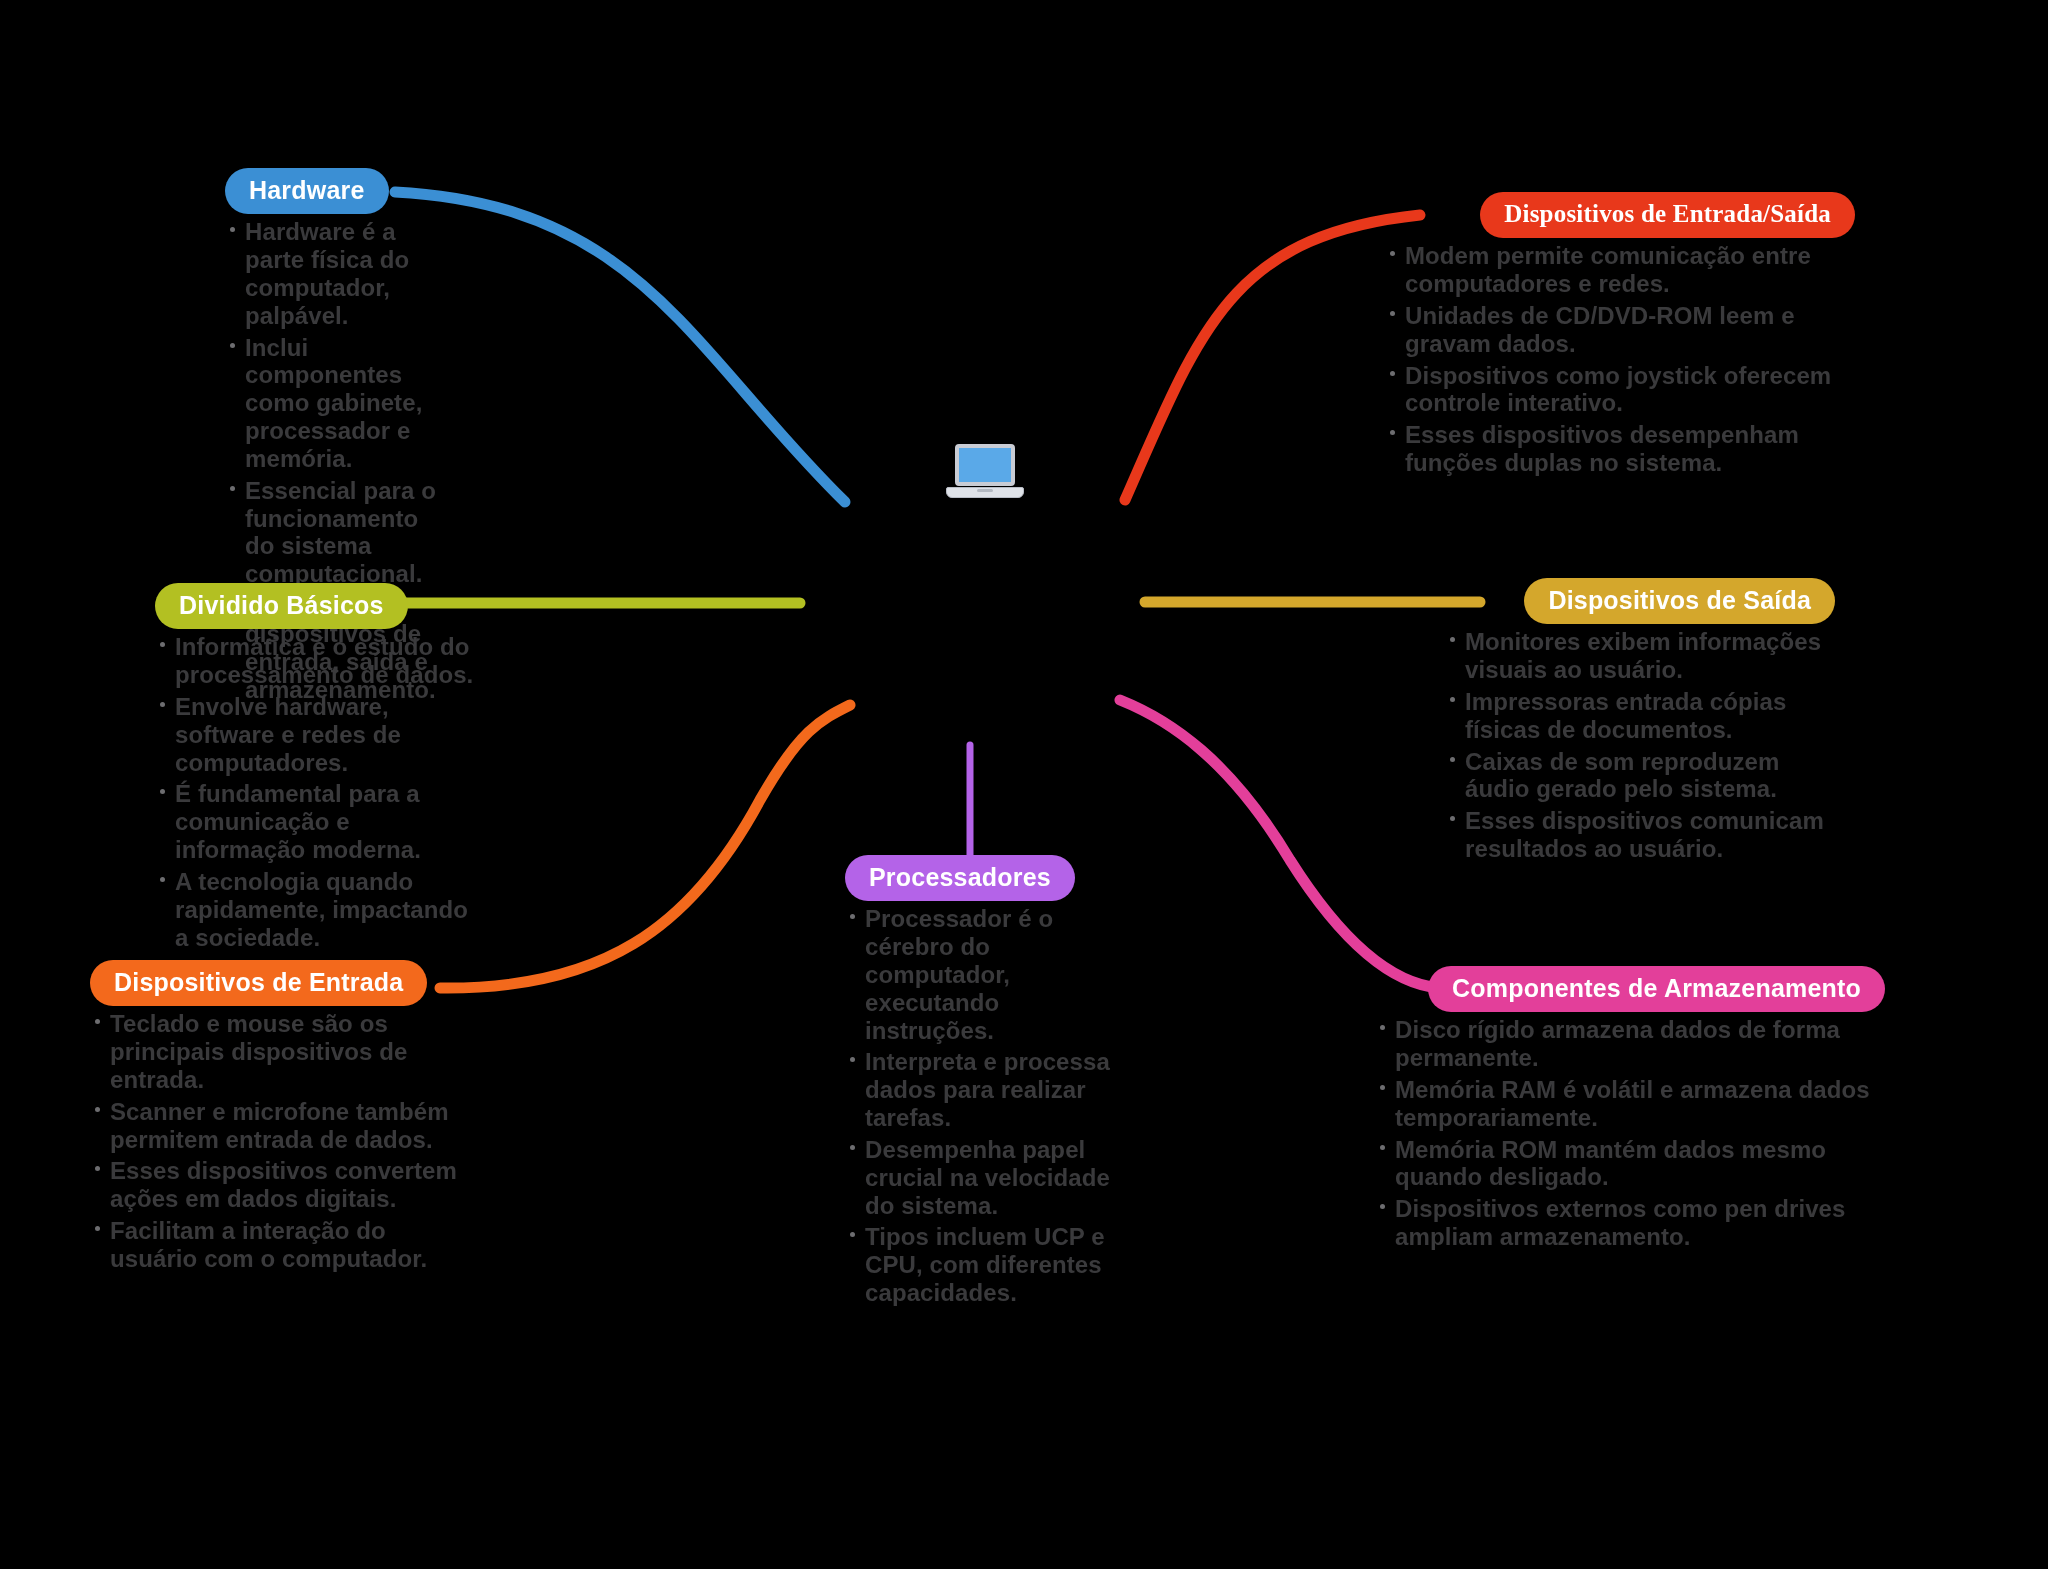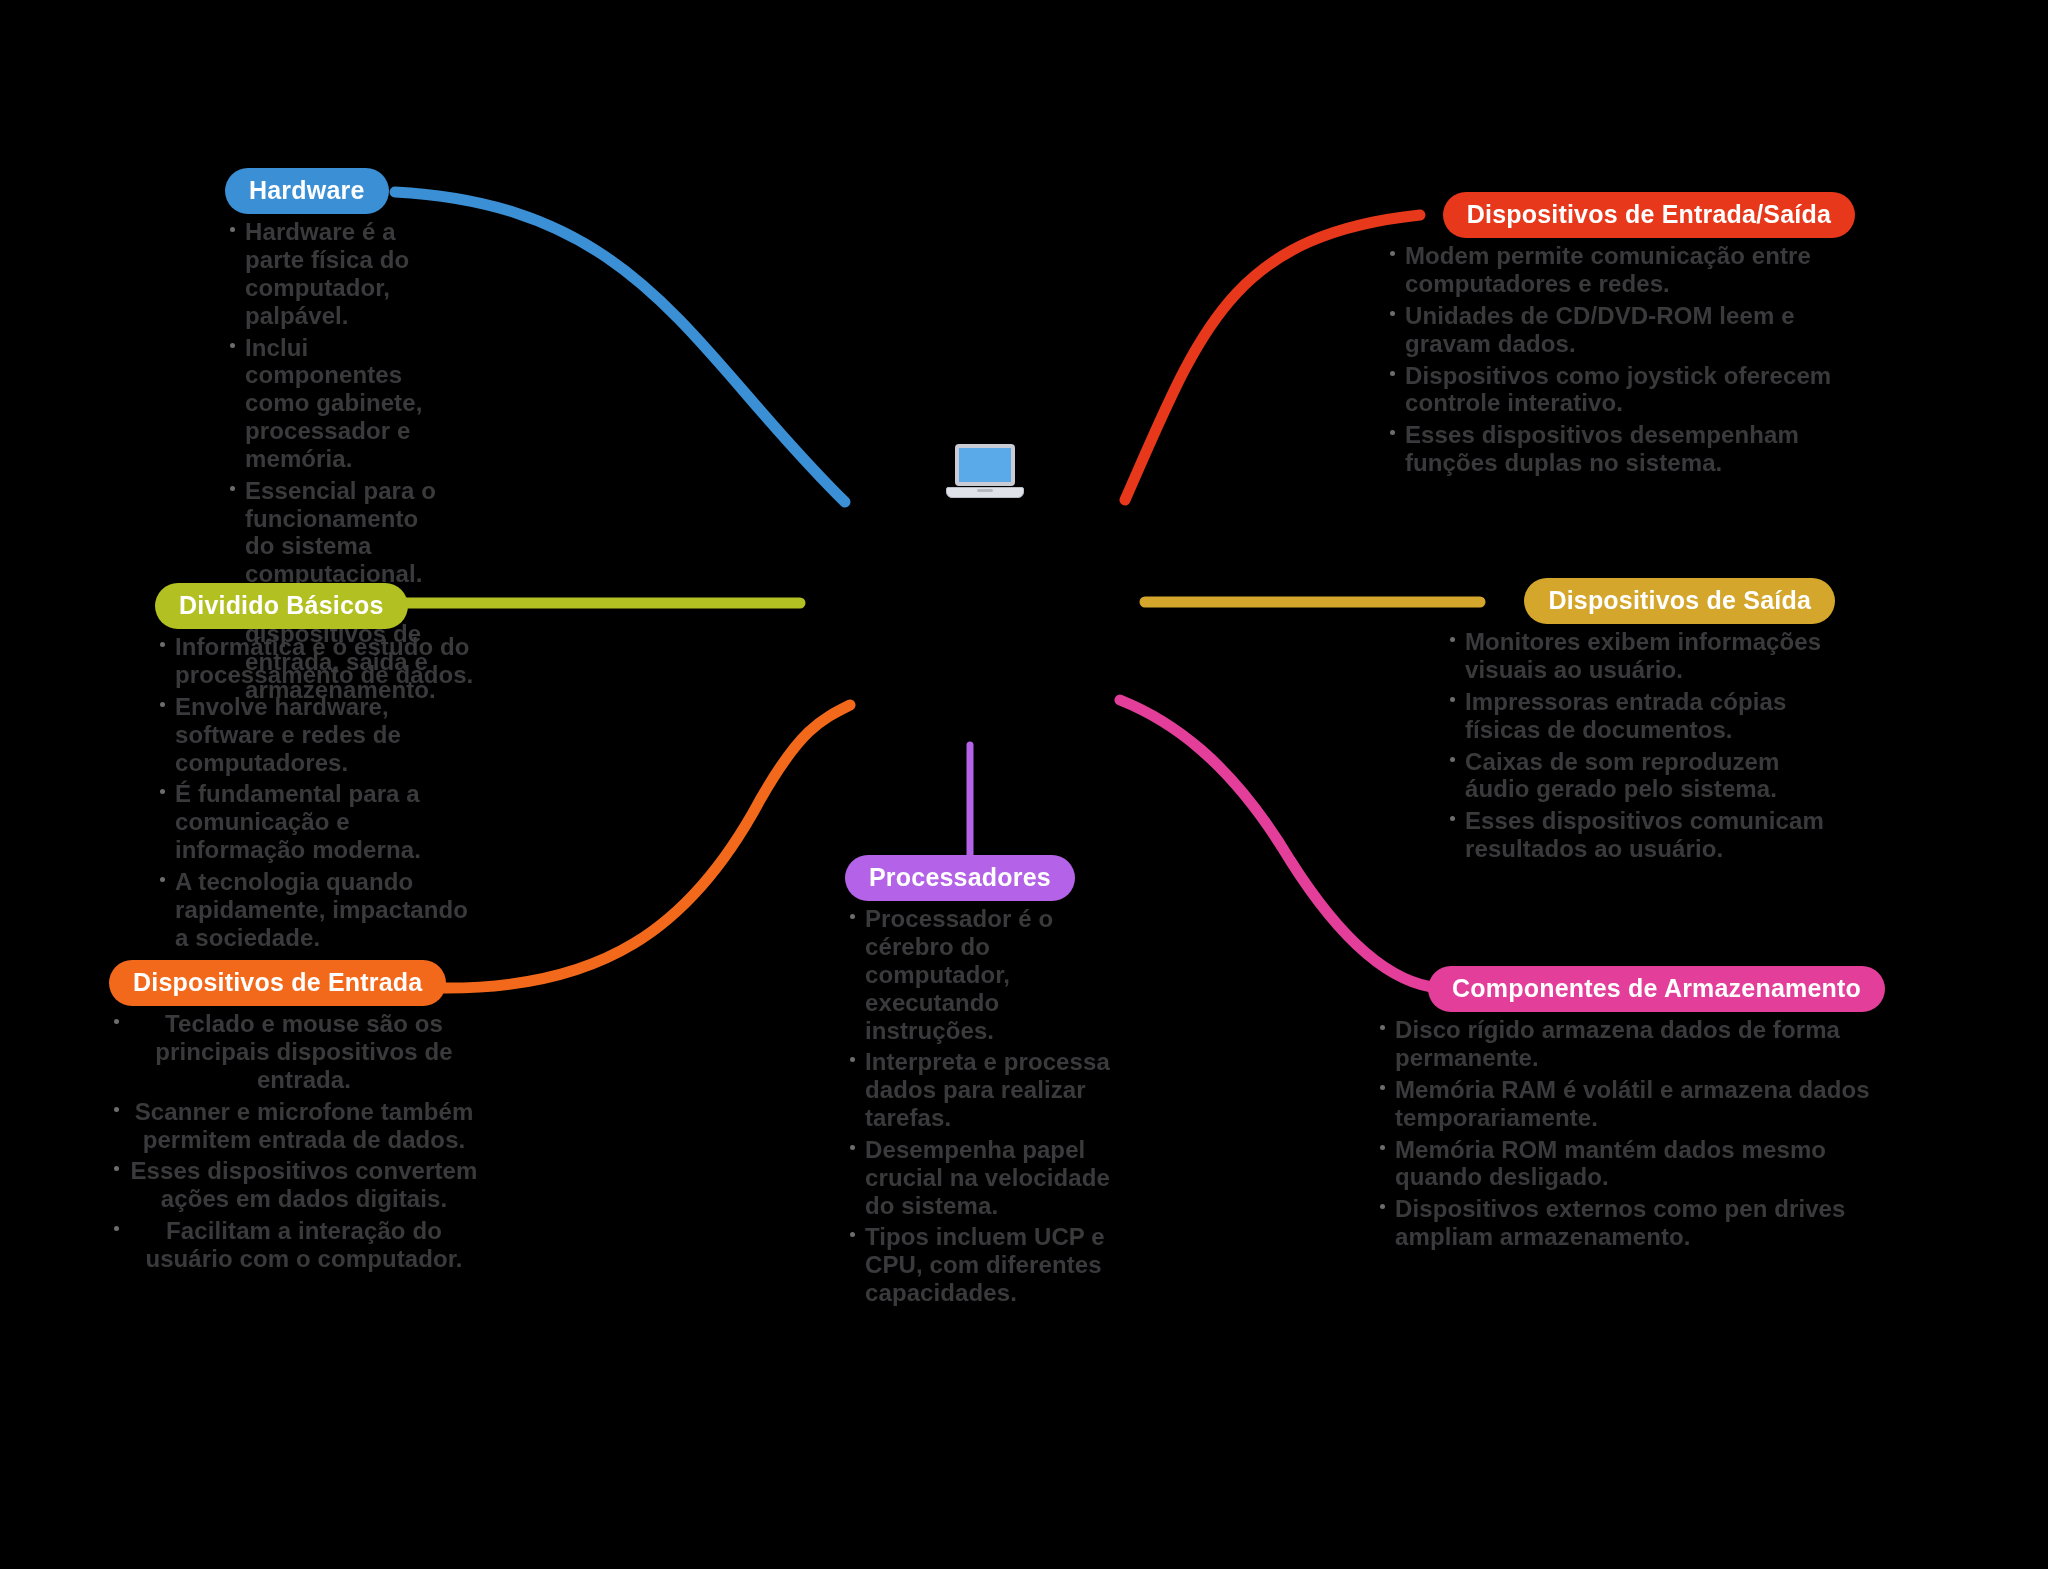--- a/index.html
+++ b/index.html
@@ -113,21 +113,21 @@
     top: 9px;
     width: 5px;
     height: 5px;
     border-radius: 50%;
     background: #6d6d70;
   }
 
   
   #branch-hardware   { left: 225px;  top: 168px;  width: 215px; }
   #branch-conceitos  { left: 155px;  top: 583px;  width: 320px; }
-  #branch-entrada    { left: 109px;  top: 960px;  width: 370px; text-align: center; }
+  #branch-entrada    { left: 90px;  top: 960px;  width: 370px; }
   #branch-io         { left: 1385px; top: 192px;  width: 470px; }
   #branch-saida      { left: 1445px; top: 578px;  width: 390px; }
   #branch-armazen    { left: 1375px; top: 958px;  width: 510px; margin-top: 8px; }
   #branch-processad  { left: 845px;  top: 855px;  width: 265px; }
 </style>
 </head>
 <body>
 
 <div id="canvas">
 
@@ -187,21 +187,21 @@
     <ul class="bullets">
       <li>Teclado e mouse são os principais dispositivos de entrada.</li>
       <li>Scanner e microfone também permitem entrada de dados.</li>
       <li>Esses dispositivos convertem ações em dados digitais.</li>
       <li>Facilitam a interação do usuário com o computador.</li>
     </ul>
   </div>
 
   <div class="branch" id="branch-io">
     <div class="pill-row right-align">
-      <span class="pill" style="background-color: rgb(232, 56, 27);">Dispositivos de Entrada/Saída</span>
+      <span class="pill" style="background-color: rgb(232, 56, 27); font-family: Liberation Serif, serif;">Dispositivos de Entrada/Saída</span>
     </div>
     <ul class="bullets">
       <li>Modem permite comunicação entre computadores e redes.</li>
       <li>Unidades de CD/DVD-ROM leem e gravam dados.</li>
       <li>Dispositivos como joystick oferecem controle interativo.</li>
       <li>Esses dispositivos desempenham funções duplas no sistema.</li>
     </ul>
   </div>
 
   <div class="branch" id="branch-saida">

